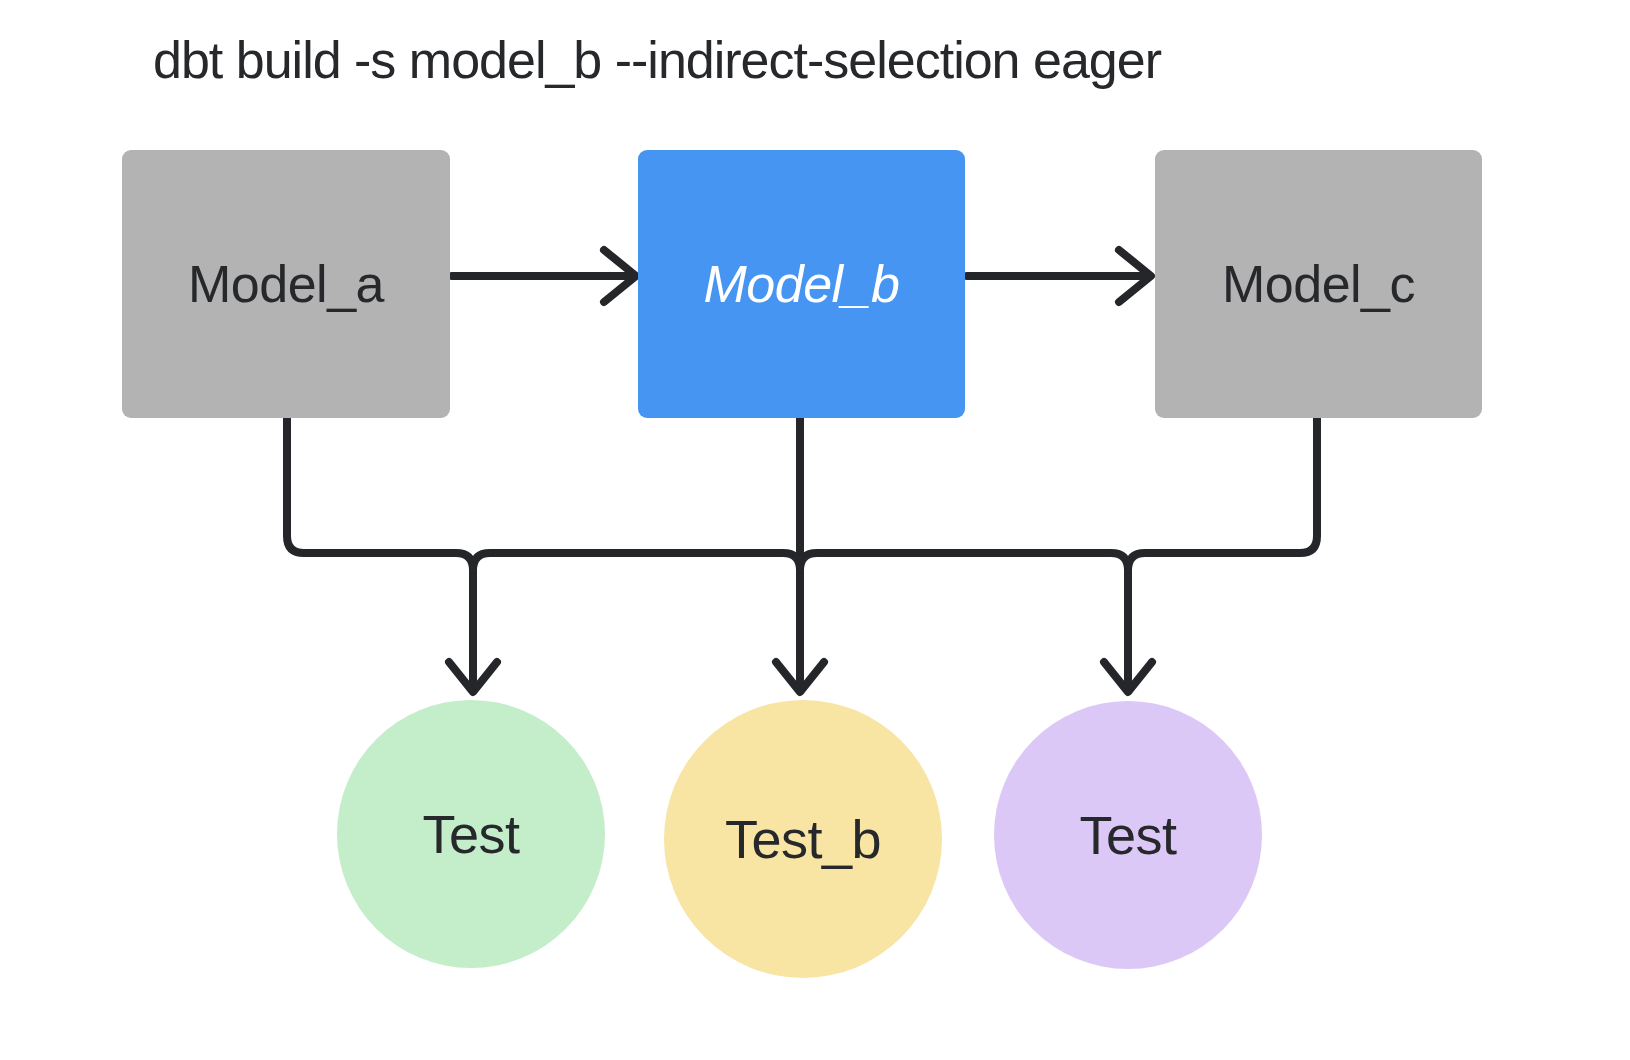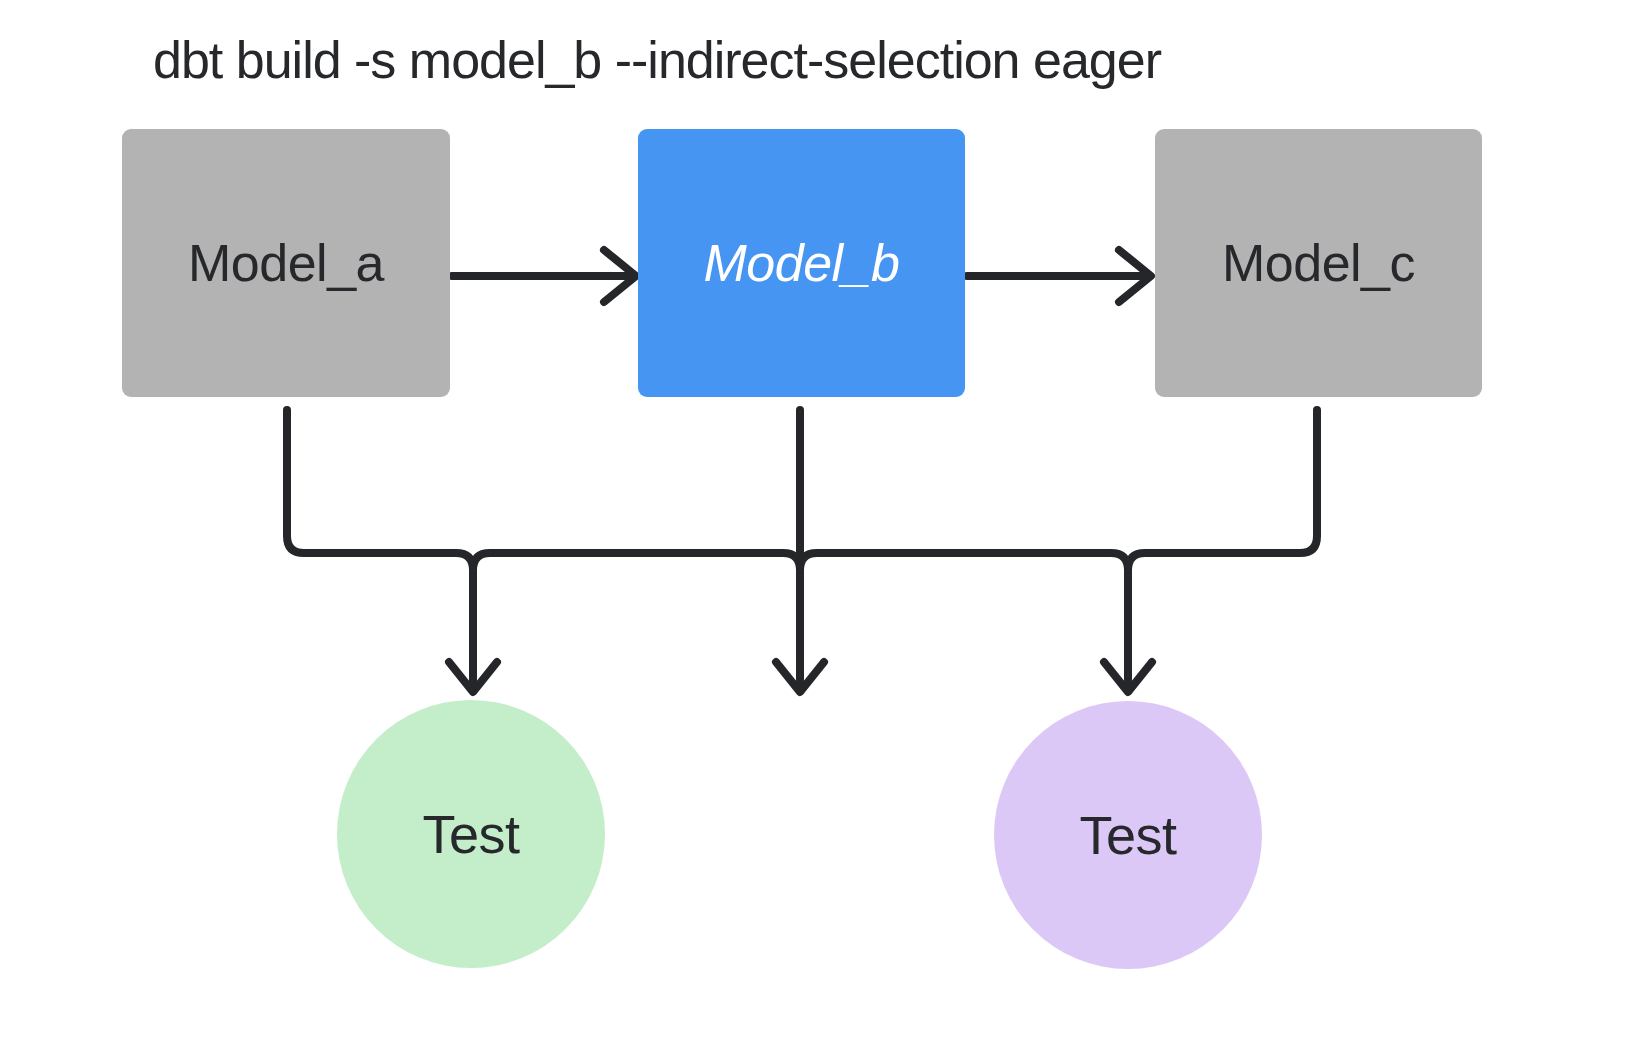--- a/index.html
+++ b/index.html
@@ -42,21 +42,21 @@
   .node {
     position: absolute;
     display: flex;
     align-items: center;
     justify-content: center;
     box-sizing: border-box;
   }
   .model {
     width: 328px;
     height: 268px;
-    top: 129px;
+    top: 150px;
     border-radius: 9px;
     background: var(--model-default, #b3b3b3);
   }
   .model .label {
     font-size: 52px;
     color: var(--ink, #26282b);
     letter-spacing: -0.5px;
   }
   .model.selected {
     background: var(--model-selected, #4795f2);
@@ -130,17 +130,21 @@
   <div class="node model selected" style="left:638px; width:327px;">
     <span class="label">Model_b</span>
   </div>
   <div class="node model" style="left:1155px; width:327px;">
     <span class="label">Model_c</span>
   </div>
 
   <div class="node test test-ab">
     <span class="line">Test</span>
   </div>
+  <div class="node test test-b">
+    <span class="line">Test_b</span>
+    <span class="line"></span>
+  </div>
   <div class="node test test-bc">
     <span class="line">Test</span>
   </div>
 
 </div>
 
 </body></html>

